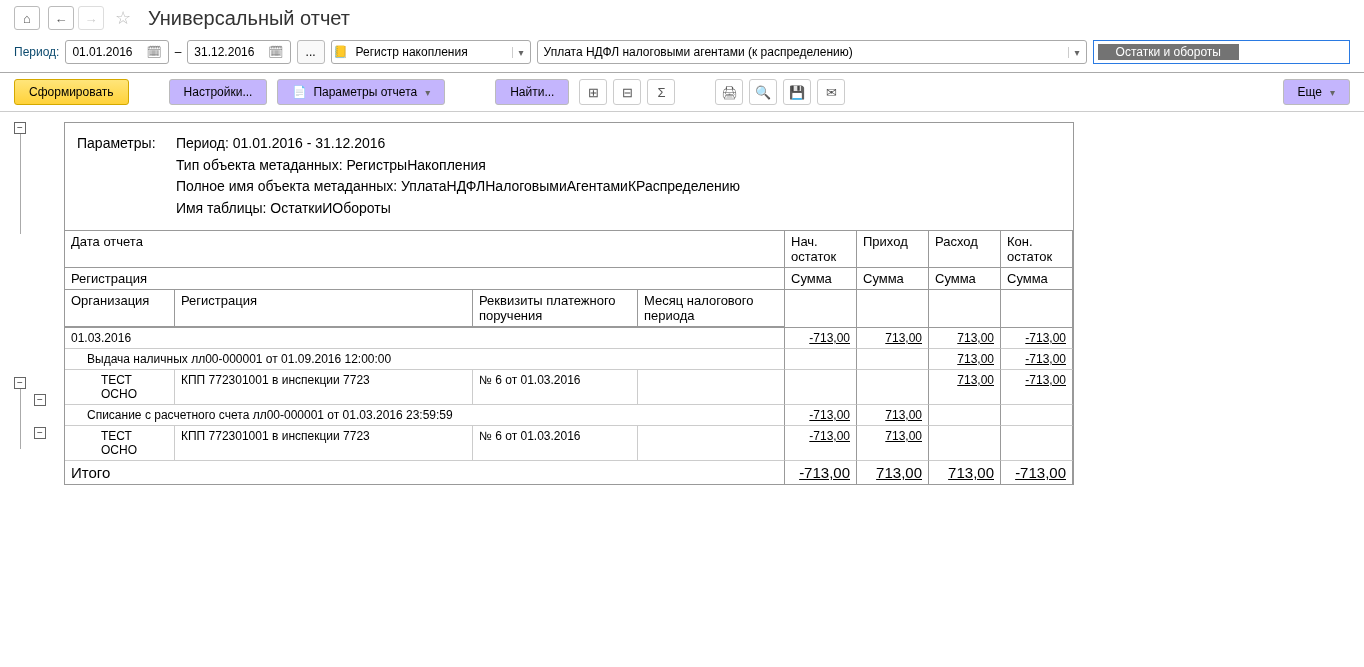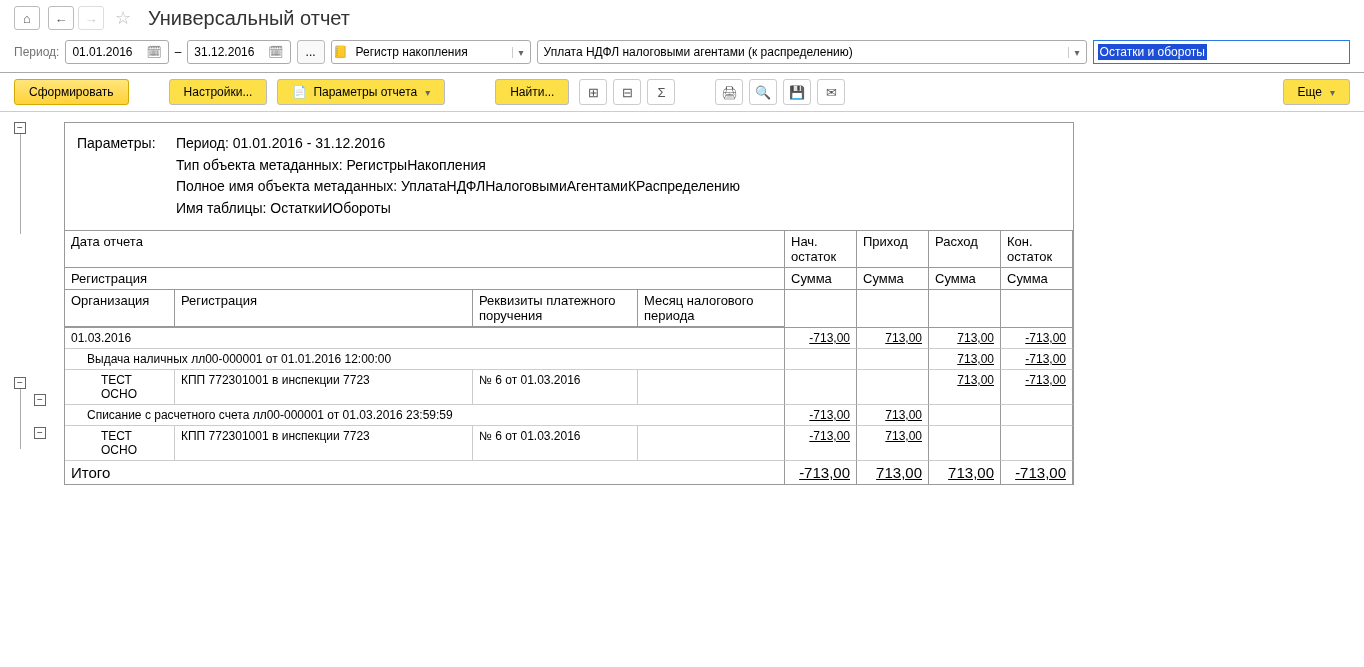--- a/index.html
+++ b/index.html
@@ -12,21 +12,21 @@
   width: 26px; height: 24px; border: 1px solid #bbb; border-radius: 3px;
   background: #fff; display: flex; align-items: center; justify-content: center;
   cursor: pointer; font-size: 13px; color: #555;
 }
 .icon-btn.disabled { color: #ccc; border-color: #ddd; }
 .star { width: 22px; height: 22px; display:flex; align-items:center; justify-content:center; font-size:18px; color:#bbb; cursor:pointer; }
 .page-title { font-size: 20px; font-weight: 400; color: #333; margin-left: 6px; }
 
 
 .filter-row { display:flex; align-items:center; padding: 4px 14px 8px; gap: 6px; border-bottom: 1px solid #aaa; }
-.lbl { color: #737373; }
+.lbl { color: #0c4a6e; }
 .date-input {
   display:flex; align-items:center; border:1px solid #aaa; border-radius:3px;
   padding: 0 2px 0 6px; height: 24px; background:#fff;
 }
 .date-input input { border:none; width:70px; font-size:12px; outline:none; }
 .date-input .cal { font-size:12px; color:#666; padding:0 4px; cursor:pointer; }
 .small-btn {
   height:24px; min-width:28px; border:1px solid #bbb; border-radius:3px; background:#f9f9f9;
   display:flex; align-items:center; justify-content:center; cursor:pointer; font-size:12px; padding:0 6px;
 }
@@ -35,26 +35,26 @@
   height:24px; background:#fff; cursor:pointer;
 }
 .combo .ico { width:18px; display:flex; justify-content:center; }
 .combo .txt { flex:1; padding:0 6px; white-space:nowrap; overflow:hidden; text-overflow:ellipsis; font-size:12px;}
 .combo .arr { width:18px; border-left:1px solid #ccc; display:flex; justify-content:center; color:#666; font-size:10px;}
 .combo.reg { width: 200px; }
 .combo.wide { width: 550px; }
 .highlighted-input {
   border:1px solid #2a7ae2; height:24px; flex:1; display:flex; align-items:center; padding-left:4px;
 }
-.highlighted-input .sel { background:#1d4ed8; color:#fff; padding:1px 2px; font-size:12px; }
+.highlighted-input .sel { background:#737373; color:#fff; padding:1px 18px; font-size:12px; }
 
 
 .toolbar { display:flex; padding:6px 14px; gap:10px; border-bottom:1px solid #ccc; }
 .btn {
-  height:26px; border:1px solid #bbb; border-radius:3px; background:#fde047;
+  height:26px; border:1px solid #bbb; border-radius:3px; background:#c4b5fd;
   display:flex; align-items:center; padding: 0 14px; cursor:pointer; font-size:12px;
 }
 .btn.primary { background: linear-gradient(#ffe57a,#ffd23a); border-color:#d4a900; font-weight:400; }
 .btn .arr { margin-left:8px; font-size:10px; color:#666; }
 .ticons { display:flex; gap:6px; }
 .ticon {
   width:28px; height:26px; border:1px solid #ccc; border-radius:3px; background:#fff;
   display:flex; align-items:center; justify-content:center; cursor:pointer; color:#555; font-size:13px;
 }
 .spacer { flex:1; }
@@ -228,21 +228,21 @@
 
       <div class="data-rows">
         <div class="grid-row">
           <div class="col-wide">01.03.2016</div>
           <div class="col-num">-713,00</div>
           <div class="col-num">713,00</div>
           <div class="col-num">713,00</div>
           <div class="col-num">-713,00</div>
         </div>
         <div class="grid-row">
-          <div class="col-wide indent1">Выдача наличных лл00-000001 от 01.01.2016 12:00:00</div>
+          <div class="col-wide indent1">Выдача наличных лл00-000001 от 01.09.2016 12:00:00</div>
           <div class="col-num"></div>
           <div class="col-num"></div>
           <div class="col-num">713,00</div>
           <div class="col-num">-713,00</div>
         </div>
         <div class="grid-row">
           <div class="col-wide indent2" style="padding:0;display:flex;">
             <div class="c-org2" style="padding:3px 6px 3px 36px;border-right:1px solid #ccc;">ТЕСТ ОСНО</div>
             <div class="c-reg2" style="padding:3px 6px;border-right:1px solid #ccc;">КПП 772301001 в инспекции 7723</div>
             <div class="c-req2" style="padding:3px 6px;border-right:1px solid #ccc;">№ 6 от 01.03.2016</div>

